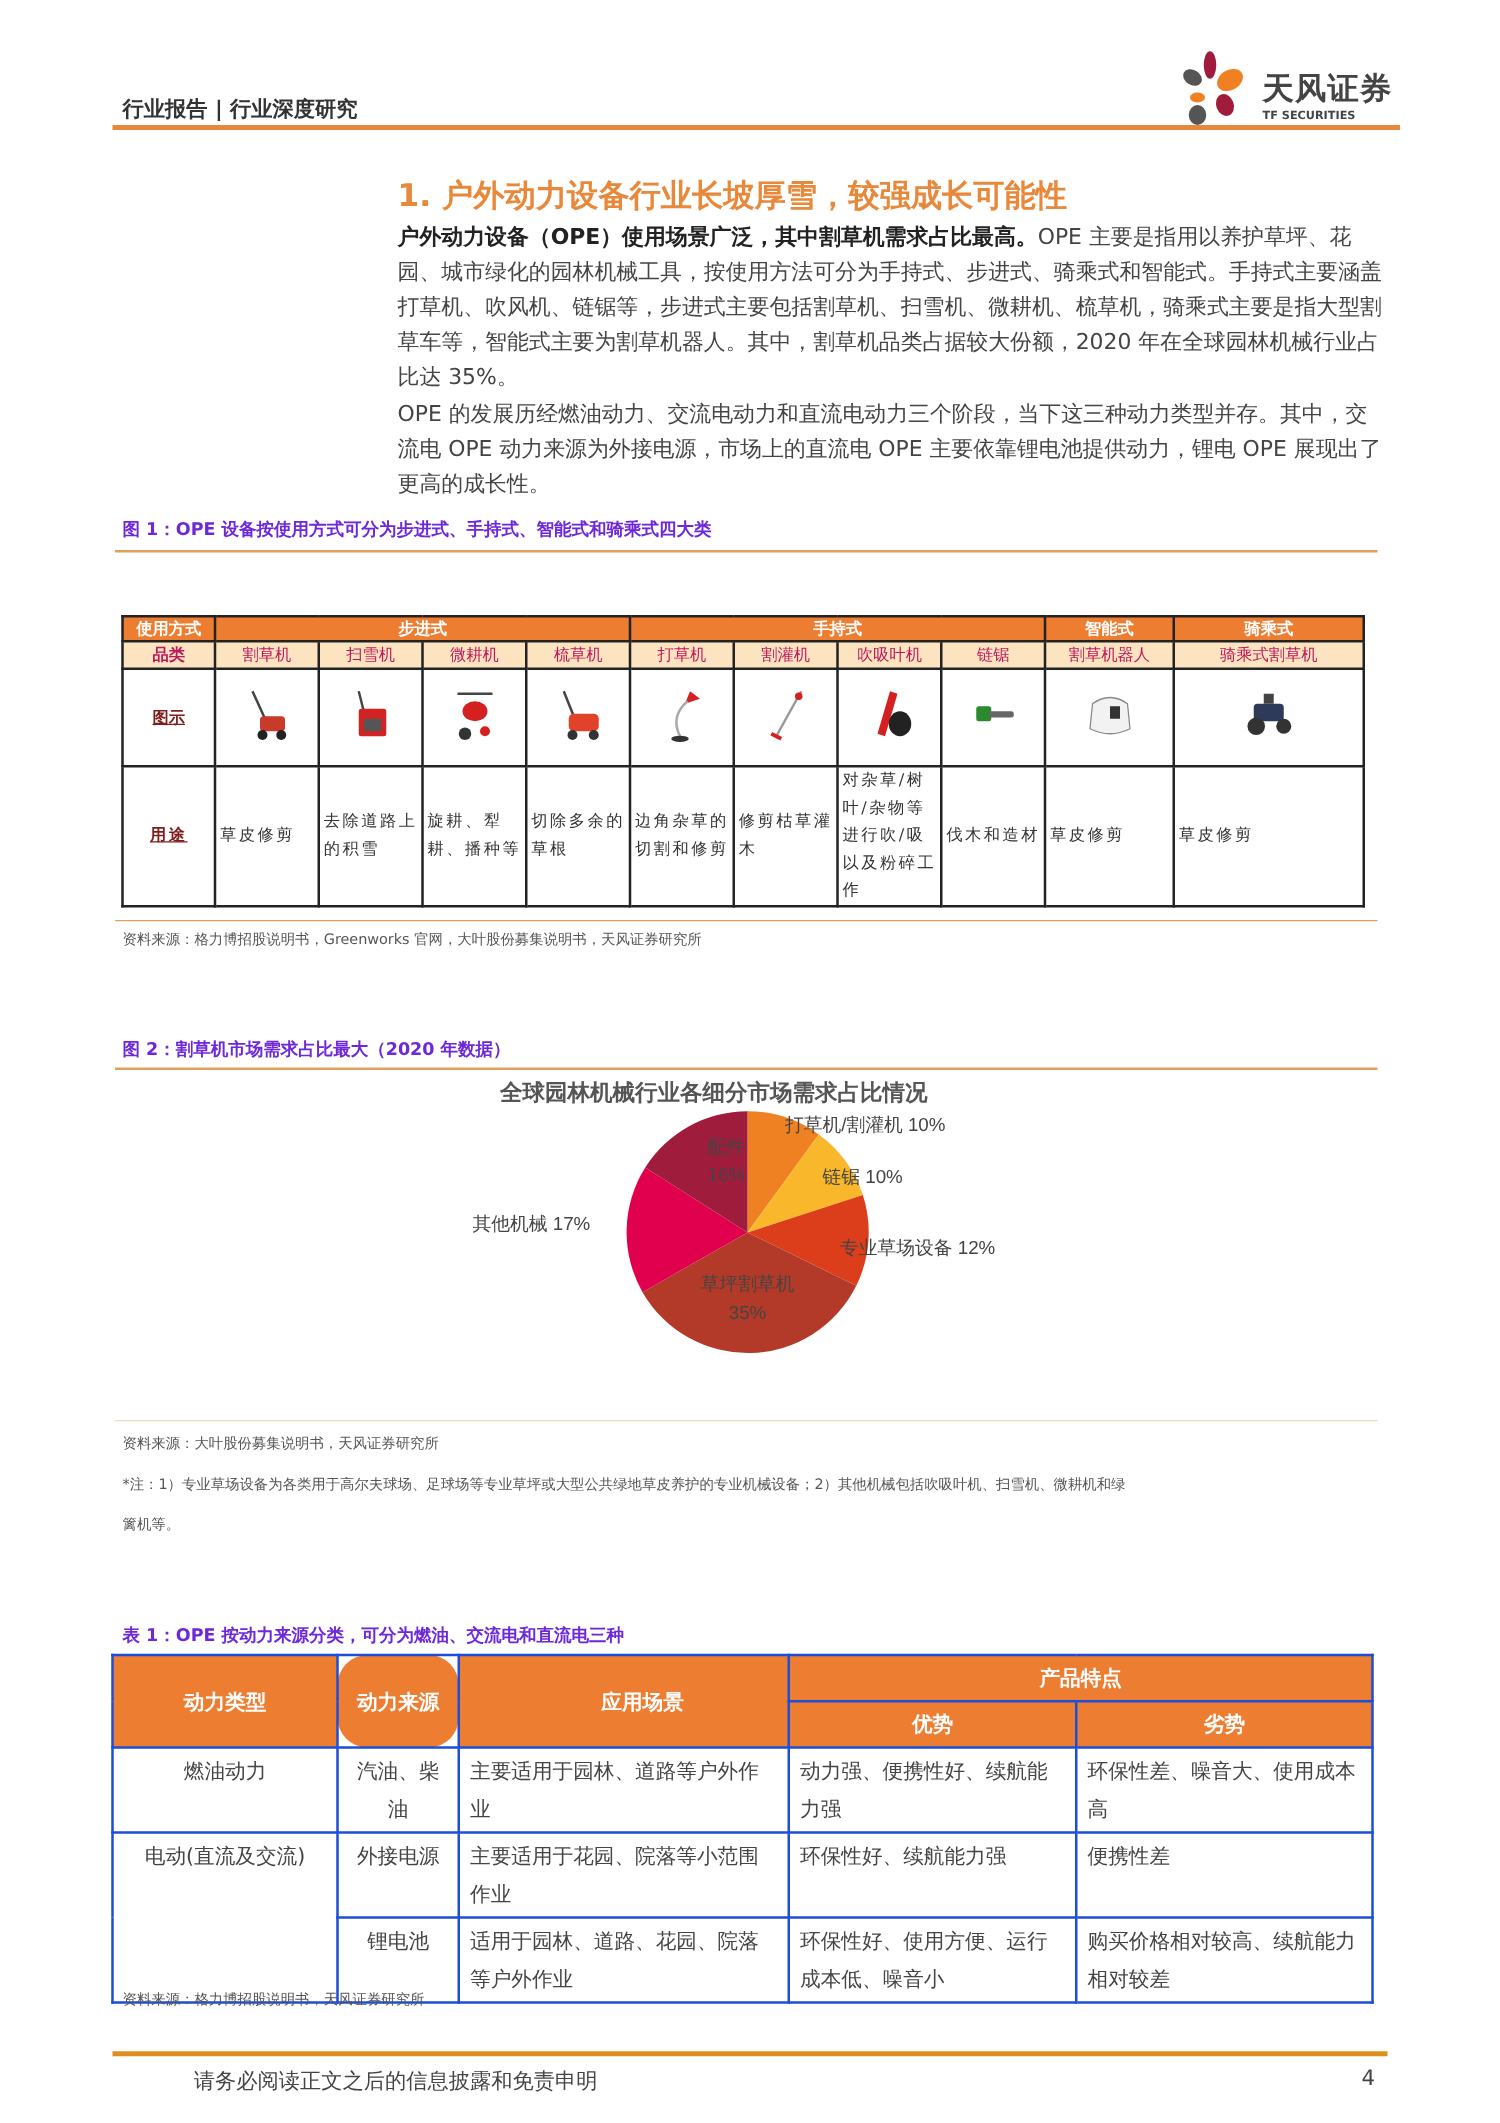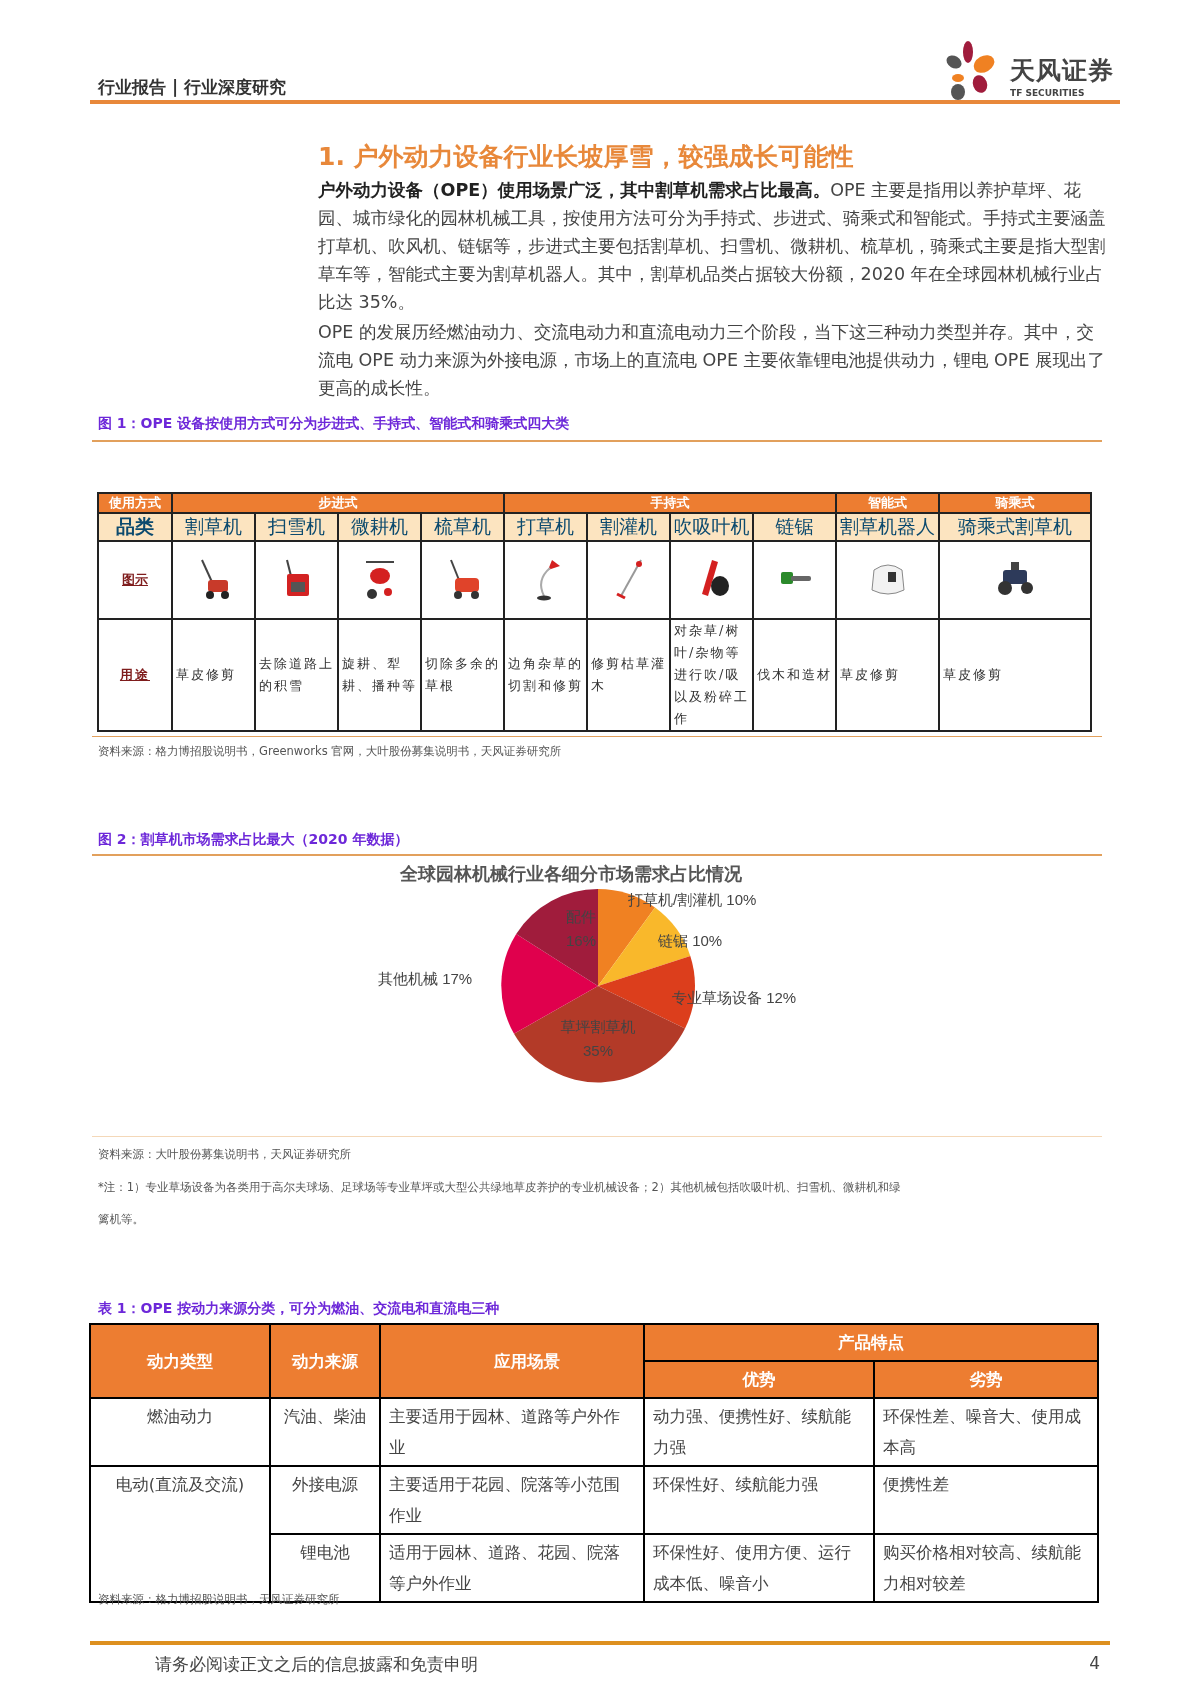--- a/index.html
+++ b/index.html
@@ -12,31 +12,31 @@
   .logo-en { position: absolute; left: 66px; top: 48px; font-size: 9px; font-weight: bold; color: #444; }
   .section-title { position: absolute; left: 318px; top: 140px; font-size: 25px; font-weight: bold; color: #e8883a; }
   .para { position: absolute; left: 318px; width: 790px; font-size: 17.5px; line-height: 28px; color: #444; }
   .para b { color: #222; }
   .fig-title { position: absolute; left: 98px; font-size: 14px; font-weight: bold; color: #6d28d9; }
   .fig-line { position: absolute; left: 92px; width: 1010px; height: 2px; background: #e2a05c; }
   .source { position: absolute; left: 98px; font-size: 11.5px; color: #555; }
   table.t1 { position: absolute; left: 97px; top: 492px; width: 995px; border-collapse: collapse; font-family: "DejaVu Serif", serif; font-size: 13px; }
   table.t1 td { border: 2px solid #222; text-align: center; }
   .t1 .r-usage td { background: #ed7d31; color: #fff; font-weight: bold; height: 20px; font-size: 13px; }
-  .t1 .r-cat td { background: #fce4c0; color: #0c4a6e; height: 22px; font-size: 19px; }
+  .t1 .r-cat td { background: #fce4c0; color: #be185d; height: 22px; font-size: 13px; }
   .t1 .r-cat td.b { font-weight: bold; }
   .t1 .r-img td { height: 78px; }
   .t1 .r-use td { height: 110px; text-align: left; vertical-align: middle; padding: 0 3px; line-height: 22px; letter-spacing: 2px; color: #333; }
   .t1 td.lbl { font-weight: bold; text-align: center !important; color: #7f1d1d; text-decoration: underline; }
   .tool { display: inline-block; width: 40px; height: 46px; position: relative; }
   .pie-wrap { position: absolute; left: 330px; top: 848px; width: 520px; height: 250px; }
   .chart-title { position: absolute; left: 70px; top: 14px; font-size: 18px; font-weight: bold; color: #555; }
   .pie-label { position: absolute; font-size: 15px; color: #444; font-family: "Liberation Sans", sans-serif; }
   table.t2 { position: absolute; left: 89px; top: 1323px; width: 1010px; border-collapse: collapse; font-size: 16.5px; color: #444; }
-  table.t2 td { border: 2px solid #000000; padding: 2px 8px; line-height: 31px; vertical-align: top; }
+  table.t2 td { border: 2px solid #1d4ed8; padding: 2px 8px; line-height: 31px; vertical-align: top; }
   table.t2 .hd { background: #ed7d31; color: #fff; font-weight: bold; text-align: center; vertical-align: middle; }
   table.t2 .c { text-align: center; }
   .footer-line { position: absolute; left: 90px; top: 1641px; width: 1020px; height: 4px; background: #dd9020; }
   .footer-text { position: absolute; left: 155px; top: 1653px; font-size: 17px; color: #444; }
   .page-num { position: absolute; right: 100px; top: 1653px; font-size: 17px; color: #444; }
 </style>
 </head>
 <body>
 
 <div class="header">
@@ -183,21 +183,21 @@
 <div class="fig-line" style="top:1136px; height:1px; background:#f4d8b8;"></div>
 <div class="source" style="top:1147px;">资料来源：大叶股份募集说明书，天风证券研究所</div>
 <div class="source" style="top:1180px;">*注：1）专业草场设备为各类用于高尔夫球场、足球场等专业草坪或大型公共绿地草皮养护的专业机械设备；2）其他机械包括吹吸叶机、扫雪机、微耕机和绿</div>
 <div class="source" style="top:1212px;">篱机等。</div>
 
 <div class="fig-title" style="top:1300px;">表 1：OPE 按动力来源分类，可分为燃油、交流电和直流电三种</div>
 <table class="t2">
   <tbody>
       <tr>
     <td class="hd" rowspan="2" style="width:180px; height:70px;">动力类型</td>
-    <td class="hd" rowspan="2" style="width:110px;">动力来源</td>
+    <td class="hd" rowspan="2" style="width:97px;border-radius:24px;">动力来源</td>
     <td class="hd" rowspan="2" style="width:264px;padding-left:38px;">应用场景</td>
     <td class="hd" colspan="2">产品特点</td>
   </tr>
   <tr>
     <td class="hd" style="width:230px;">优势</td>
     <td class="hd">劣势</td>
   </tr>
   <tr>
     <td class="c">燃油动力</td>
     <td class="c">汽油、柴油</td>

